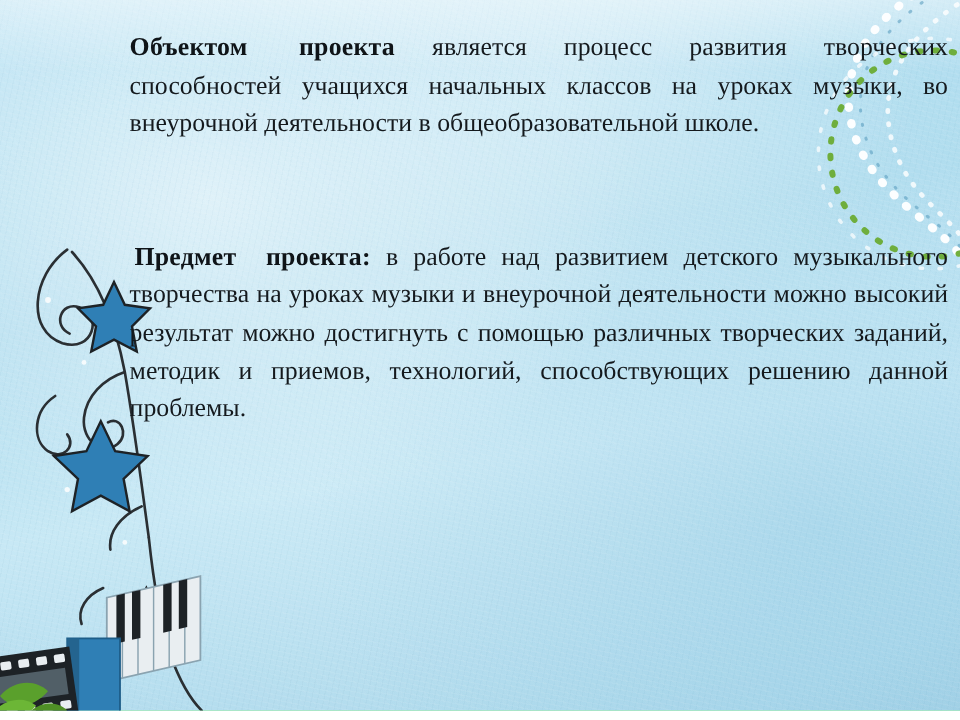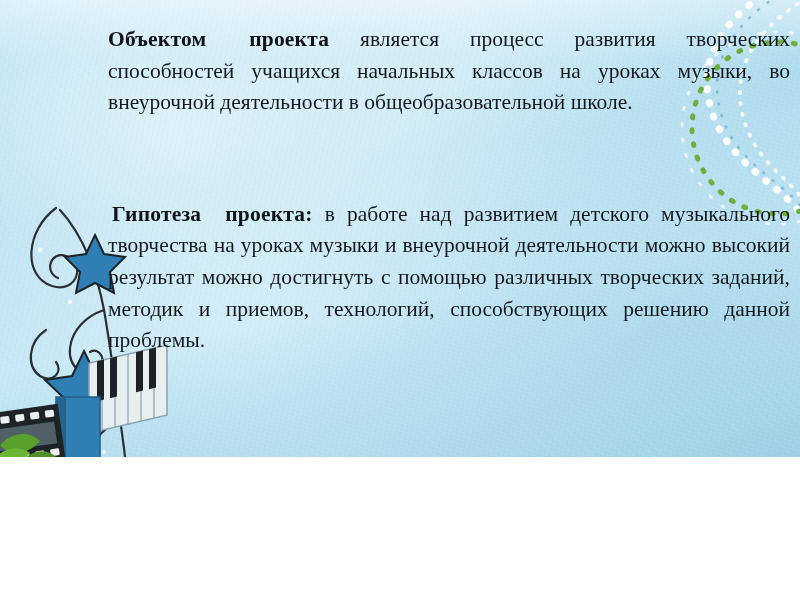--- a/index.html
+++ b/index.html
@@ -8,21 +8,21 @@
   }
   body {
     width: 800px;
     height: 600px;
     overflow: hidden;
     font-family: "Liberation Serif", serif;
   }
   .slide {
     position: relative;
     width: 800px;
-    height: 457px;
+    height: 592px;
     overflow: hidden;
     background: #22c55e;
   }
   
   .bg-base {
     position: absolute;
     inset: 0;
     background:
       radial-gradient(ellipse 520px 380px at 22% 28%, rgba(255,255,255,0.55), rgba(255,255,255,0) 70%),
       radial-gradient(ellipse 600px 420px at 85% 75%, rgba(150,205,230,0.55), rgba(150,205,230,0) 70%),
@@ -203,18 +203,18 @@
       <span class="lead spaced">Объектом   проекта</span>
       <span>является процесс развития творческих способностей учащихся начальных классов на уроках музыки, во внеурочной деятельности в общеобразовательной школе.</span>
     </p>
 
     <div class="gap-lg"></div>
 
 
     <div class="gap-md"></div>
 
     <p class="para p3">
-      <span class="lead spaced">Гипотеза   проекта:</span>
+      <span class="lead spaced">Предмет   проекта:</span>
       <span>в работе над развитием детского музыкального творчества на уроках музыки и внеурочной деятельности можно высокий результат можно достигнуть с помощью различных творческих заданий, методик и приемов, технологий, способствующих решению данной проблемы.</span>
     </p>
 
   </div>
 </div>
 
 </body></html>

